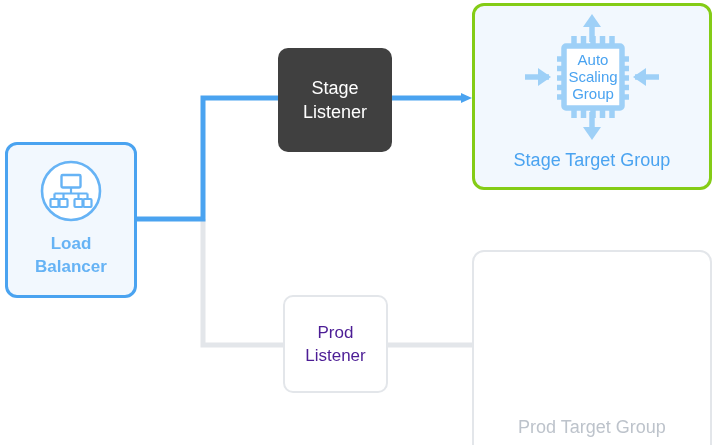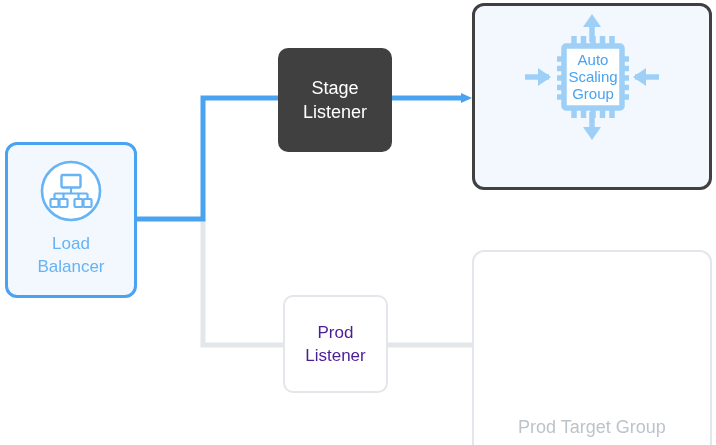--- a/index.html
+++ b/index.html
@@ -41,21 +41,21 @@
   .lb-icon-wrap {
     width: 64px; height: 64px;
     display: block;
   }
   .lb-label {
     margin-top: 9px;
     color: #66b3f5;
     font-size: 17px;
     line-height: 23px;
     text-align: center;
-    font-weight: 400;
+    font-weight: 700;
   }
 
   
   .stage-listener {
     position: absolute;
     left: 278px; top: 48px;
     width: 114px; height: 104px;
     background: #404040;
     border-radius: 10px;
     display: flex;
@@ -89,21 +89,21 @@
     text-align: center;
     font-weight: 400;
   }
 
   
   .stage-tg {
     position: absolute;
     left: 472px; top: 3px;
     width: 240px; height: 187px;
     background: #f2f8fe;
-    border: 3px solid #404040;
+    border: 3px solid #84cc16;
     border-radius: 12px;
   }
   .asg-icon-wrap {
     position: absolute;
     left: 50%;
     transform: translateX(-50%);
     top: 6px;
     width: 150px; height: 130px;
   }
   .stage-tg-label {
@@ -213,19 +213,20 @@
           <path d="M40,47 L50,47 M40,56.5 L50,56.5 M40,66 L50,66 M40,75.5 L50,75.5 M40,85 L50,85"></path>
           <path d="M102,47 L112,47 M102,56.5 L112,56.5 M102,66 L112,66 M102,75.5 L112,75.5 M102,85 L112,85"></path>
         </g>
 
         <rect x="47" y="34" width="58" height="62" rx="2" fill="#ffffff" stroke="#9ed0f7" stroke-width="5.5"></rect>
         <text x="76" y="53" text-anchor="middle" font-family="Liberation Sans, sans-serif" font-size="15" fill="#4aa3f0">Auto</text>
         <text x="76" y="70" text-anchor="middle" font-family="Liberation Sans, sans-serif" font-size="15" fill="#4aa3f0">Scaling</text>
         <text x="76" y="87" text-anchor="middle" font-family="Liberation Sans, sans-serif" font-size="15" fill="#4aa3f0">Group</text>
       </svg>
     </span>
+    <div class="stage-tg-label">Stage Target Group</div>
   </div>
 
   <div class="prod-tg">
     <div class="prod-tg-label">Prod Target Group</div>
   </div>
 
 </div>
 
 </body></html>

